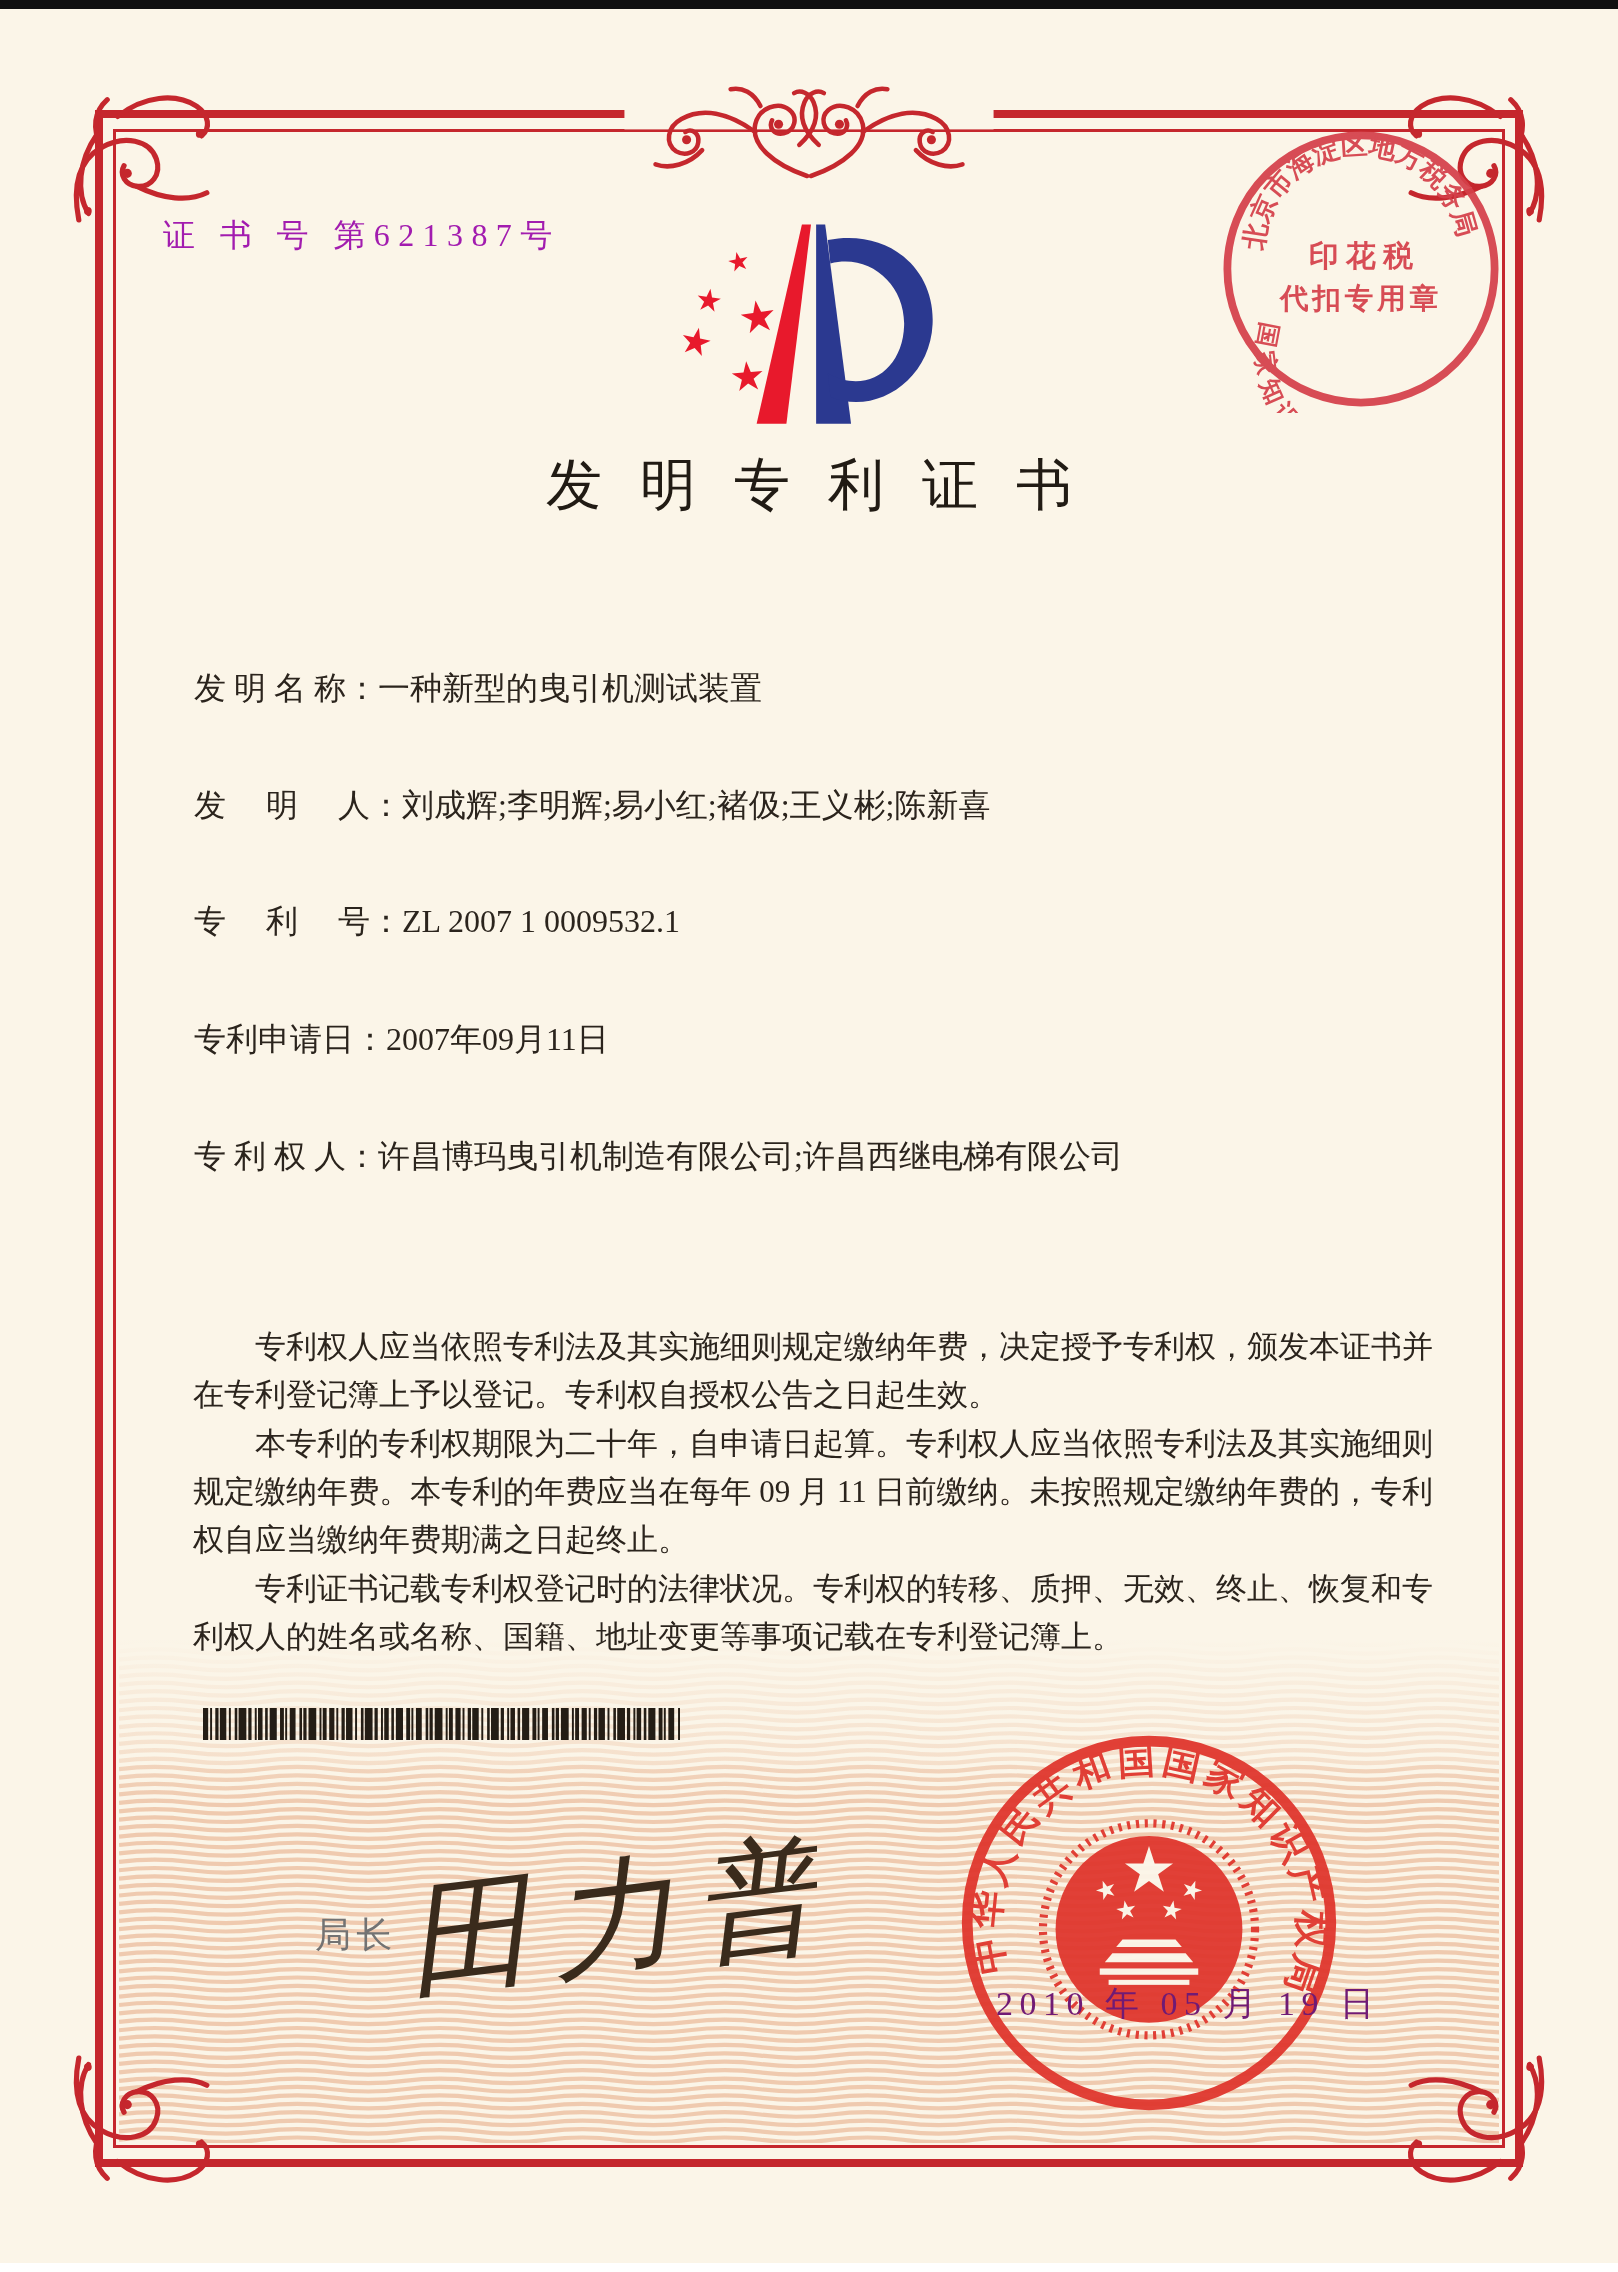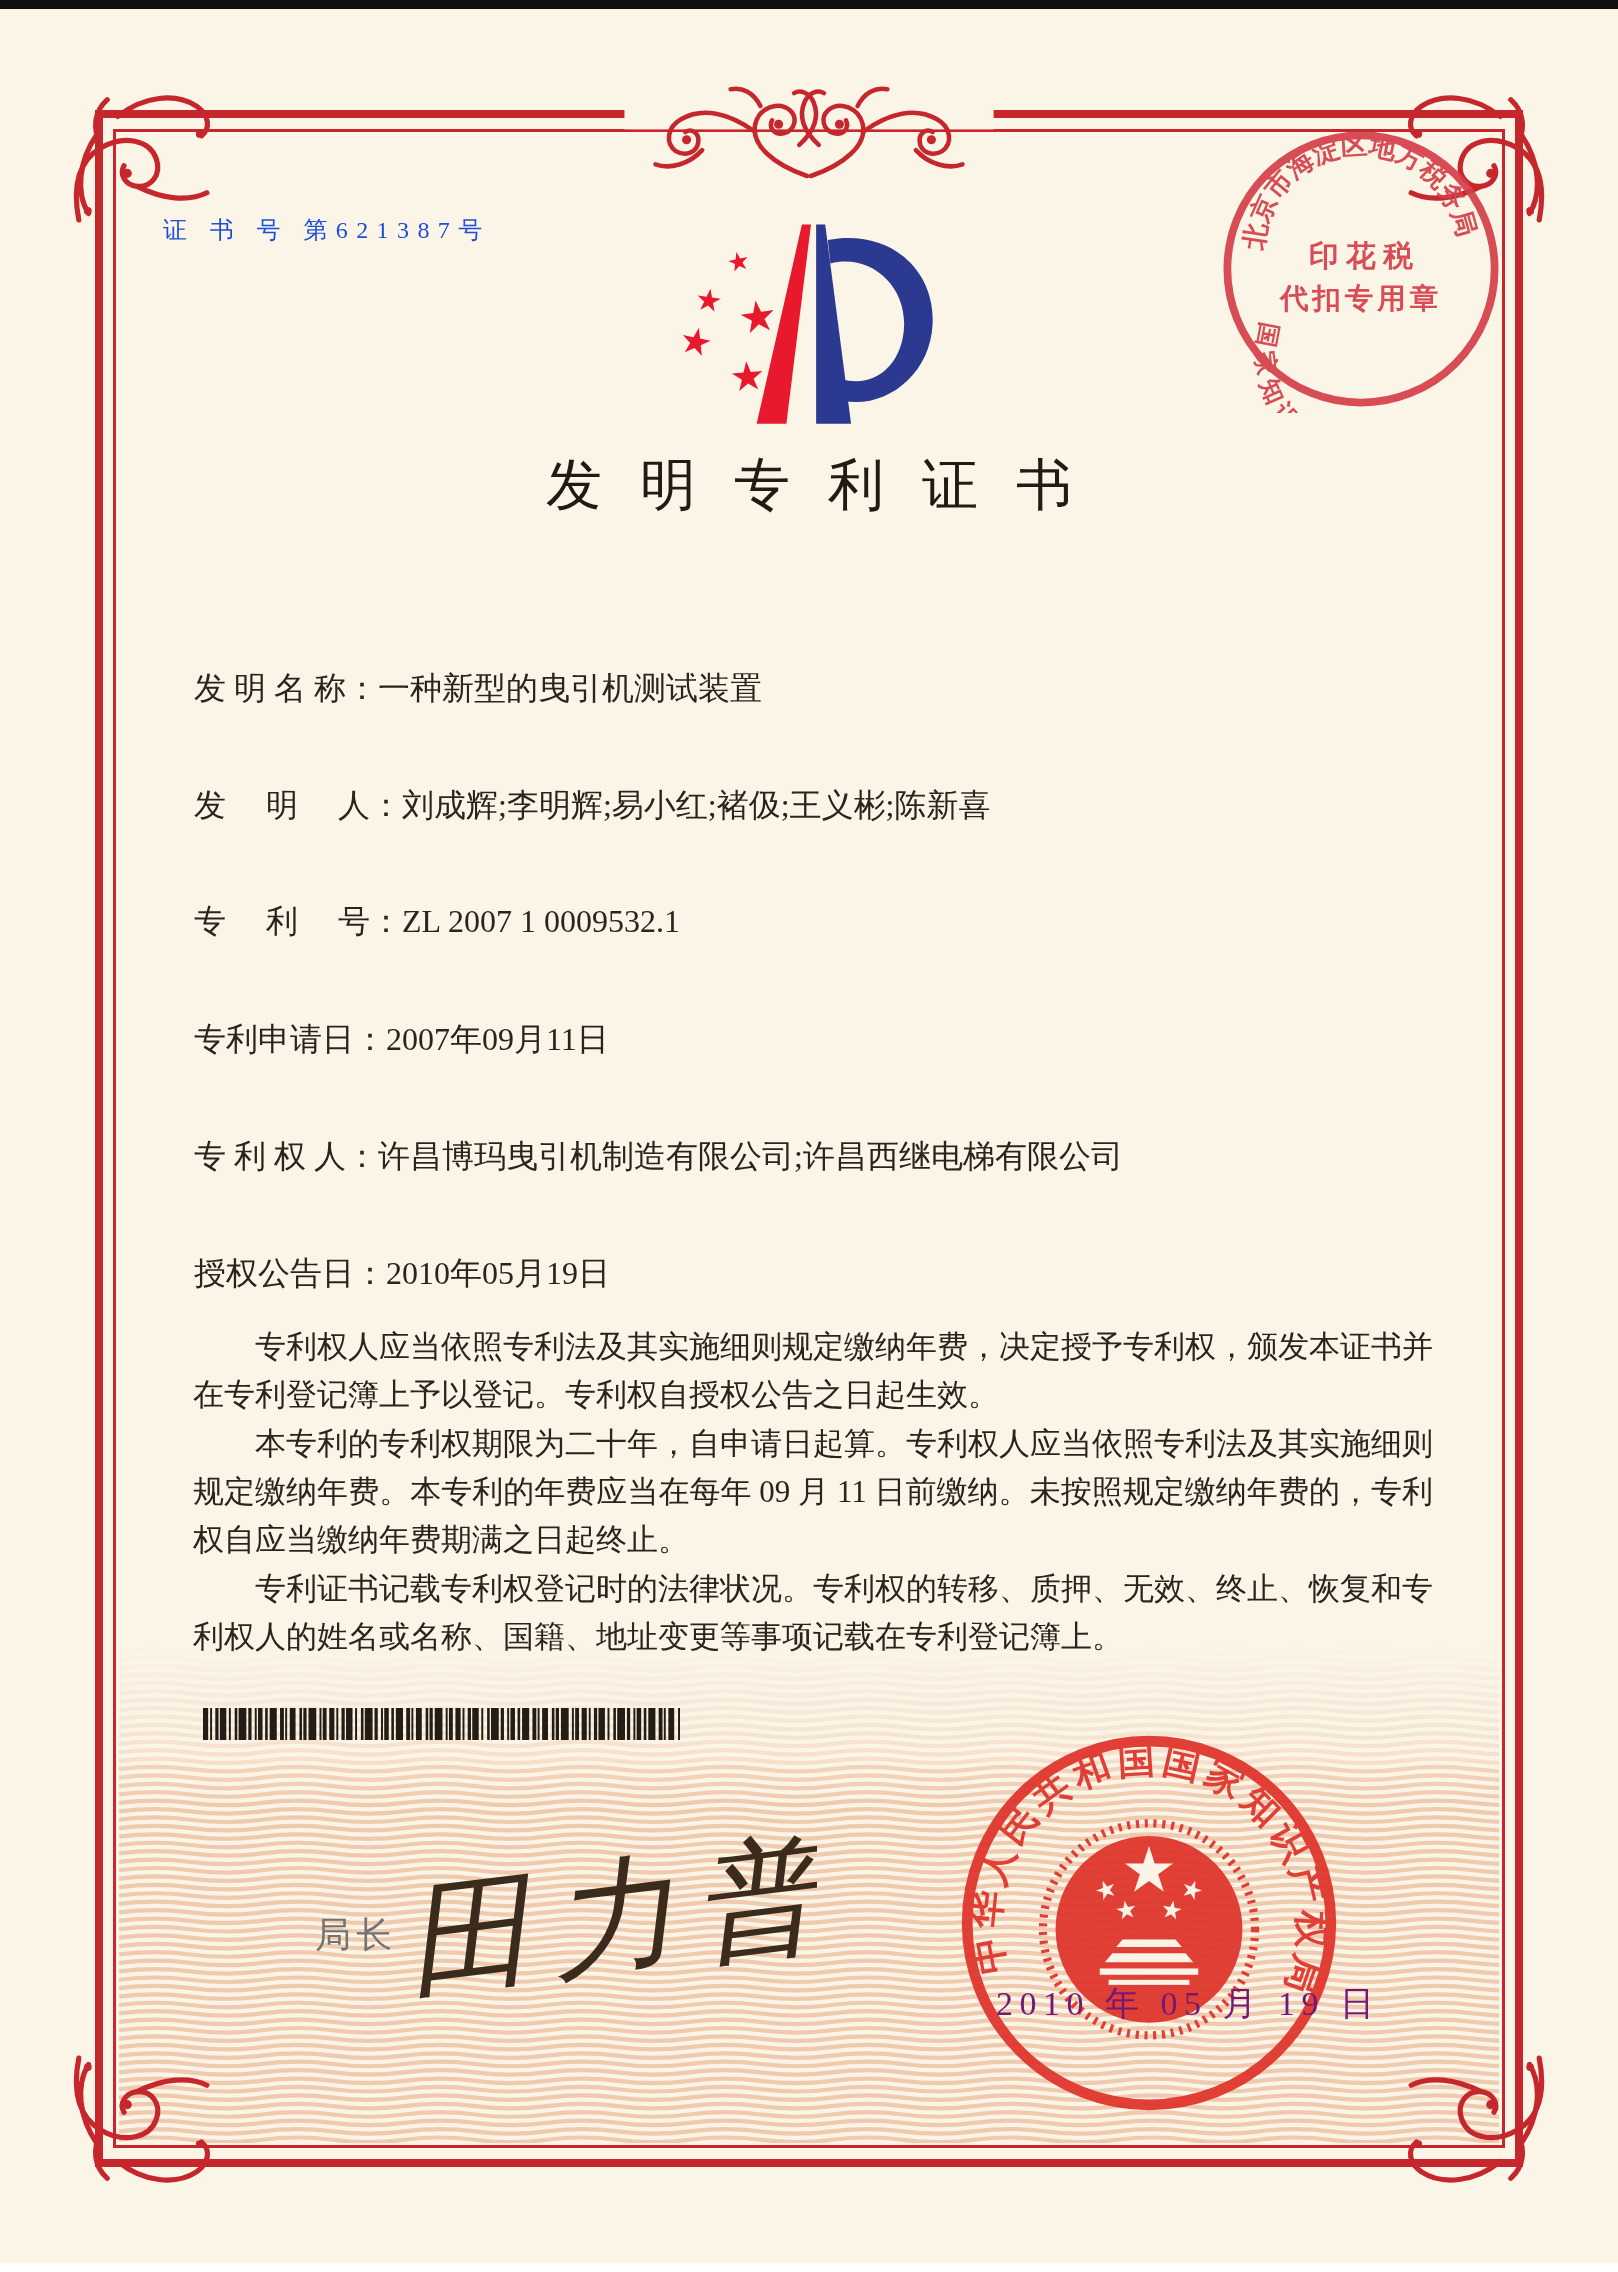--- a/index.html
+++ b/index.html
@@ -27,21 +27,21 @@
     background:linear-gradient(180deg,#fbf5e8 0%,rgba(251,245,232,0) 85%);}
 
   .corner{position:absolute;width:194px;height:194px;}
   .corner.tl{left:40px;top:57px;}
   .corner.tr{right:40px;top:57px;transform:scaleX(-1);}
   .corner.bl{left:40px;bottom:52px;transform:scaleY(-1);}
   .corner.br{right:40px;bottom:52px;transform:scale(-1,-1);}
   .dragons{position:absolute;left:605px;top:67px;width:408px;height:117px;}
 
   
-  .cert-no{position:absolute;left:163px;top:214px;font-size:24px;letter-spacing:8.4px;color:#1d4ed8;}
+  .cert-no{position:absolute;left:163px;top:214px;font-size:32px;letter-spacing:8.4px;color:#a21caf;}
   .logo{position:absolute;left:675px;top:222px;width:259px;height:207px;}
   .tax-stamp{position:absolute;left:1217px;top:125px;width:288px;height:288px;opacity:.93;}
   .doc-title{position:absolute;left:0;width:100%;top:448px;text-align:center;
     font-size:56px;font-weight:400;letter-spacing:38px;text-indent:38px;color:#211b14;}
 
   
   .field{position:absolute;left:194px;width:1250px;font-size:32px;white-space:nowrap;color:#2b241d;}
   .f0{top:667px}.f1{top:784px}.f2{top:900px}.f3{top:1018px}.f4{top:1135px}.f5{top:1252px}
 
   
@@ -261,21 +261,20 @@
     <text x="222" y="282" text-anchor="middle" font-size="44" font-weight="700" fill="#d5404a" letter-spacing="6">代扣专用章</text>
   </svg>
 
   <div class="doc-title">发明专利证书</div>
 
   <div class="field f0"><span>发 明 名 称：</span><span>一种新型的曳引机测试装置</span></div>
   <div class="field f1"><span>发　 明　 人：</span><span>刘成辉;李明辉;易小红;褚伋;王义彬;陈新喜</span></div>
   <div class="field f2"><span>专　 利　 号：</span><span>ZL 2007 1 0009532.1</span></div>
   <div class="field f3"><span>专利申请日：</span><span>2007年09月11日</span></div>
   <div class="field f4"><span>专 利 权 人：</span><span>许昌博玛曳引机制造有限公司;许昌西继电梯有限公司</span></div>
-  <div class="field f5"><span>授权公告日：</span><span>2010年05月19日</span></div>
 
   <div class="body-text">
     <p>专利权人应当依照专利法及其实施细则规定缴纳年费，决定授予专利权，颁发本证书并在专利登记簿上予以登记。专利权自授权公告之日起生效。</p>
     <p>本专利的专利权期限为二十年，自申请日起算。专利权人应当依照专利法及其实施细则规定缴纳年费。本专利的年费应当在每年 09 月 11 日前缴纳。未按照规定缴纳年费的，专利权自应当缴纳年费期满之日起终止。</p>
     <p>专利证书记载专利权登记时的法律状况。专利权的转移、质押、无效、终止、恢复和专利权人的姓名或名称、国籍、地址变更等事项记载在专利登记簿上。</p>
   </div>
 
   <div class="barcode">
     <svg id="barcode-svg" viewBox="0 0 737 50" preserveAspectRatio="none">
         <rect x="0" y="0" width="8" height="50" fill="#241d15"></rect>

